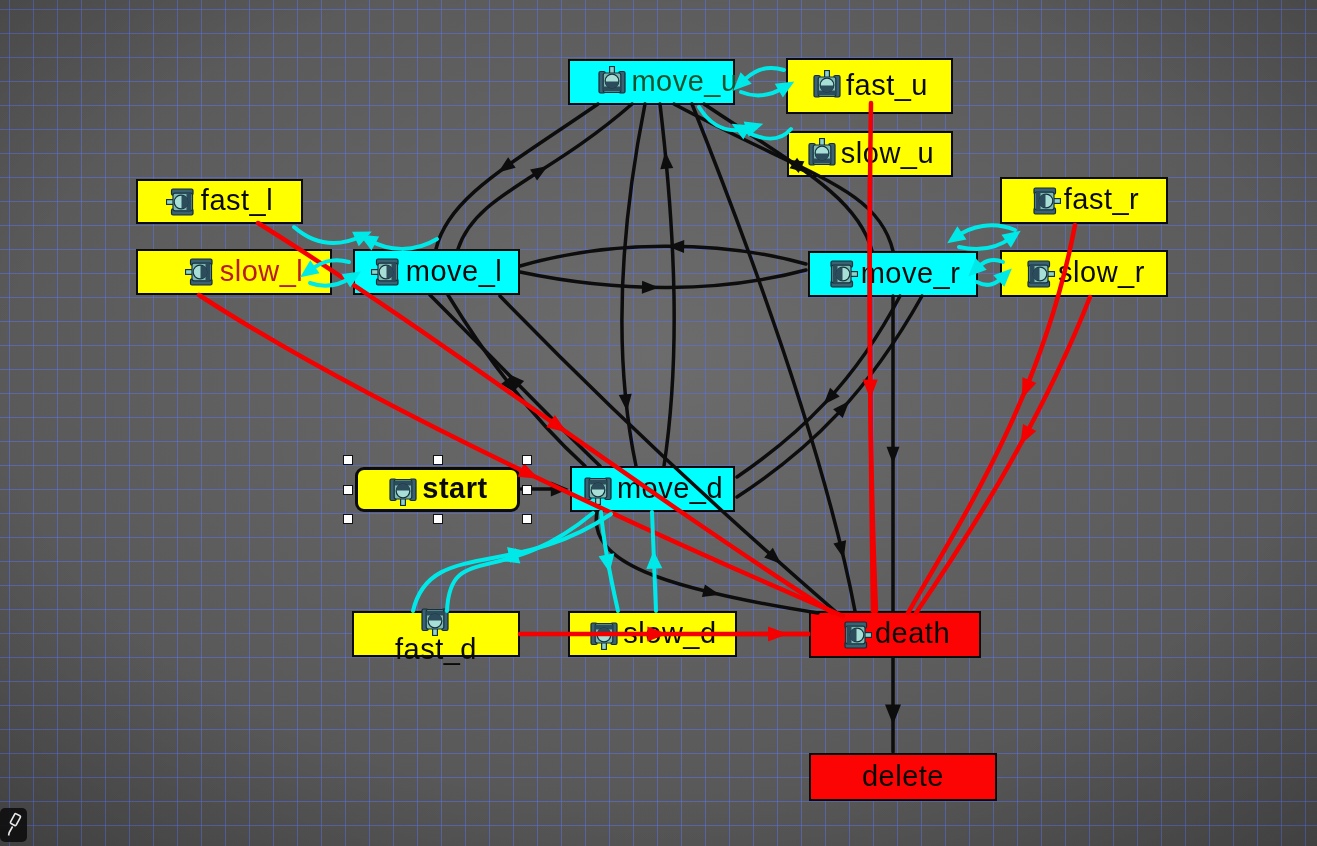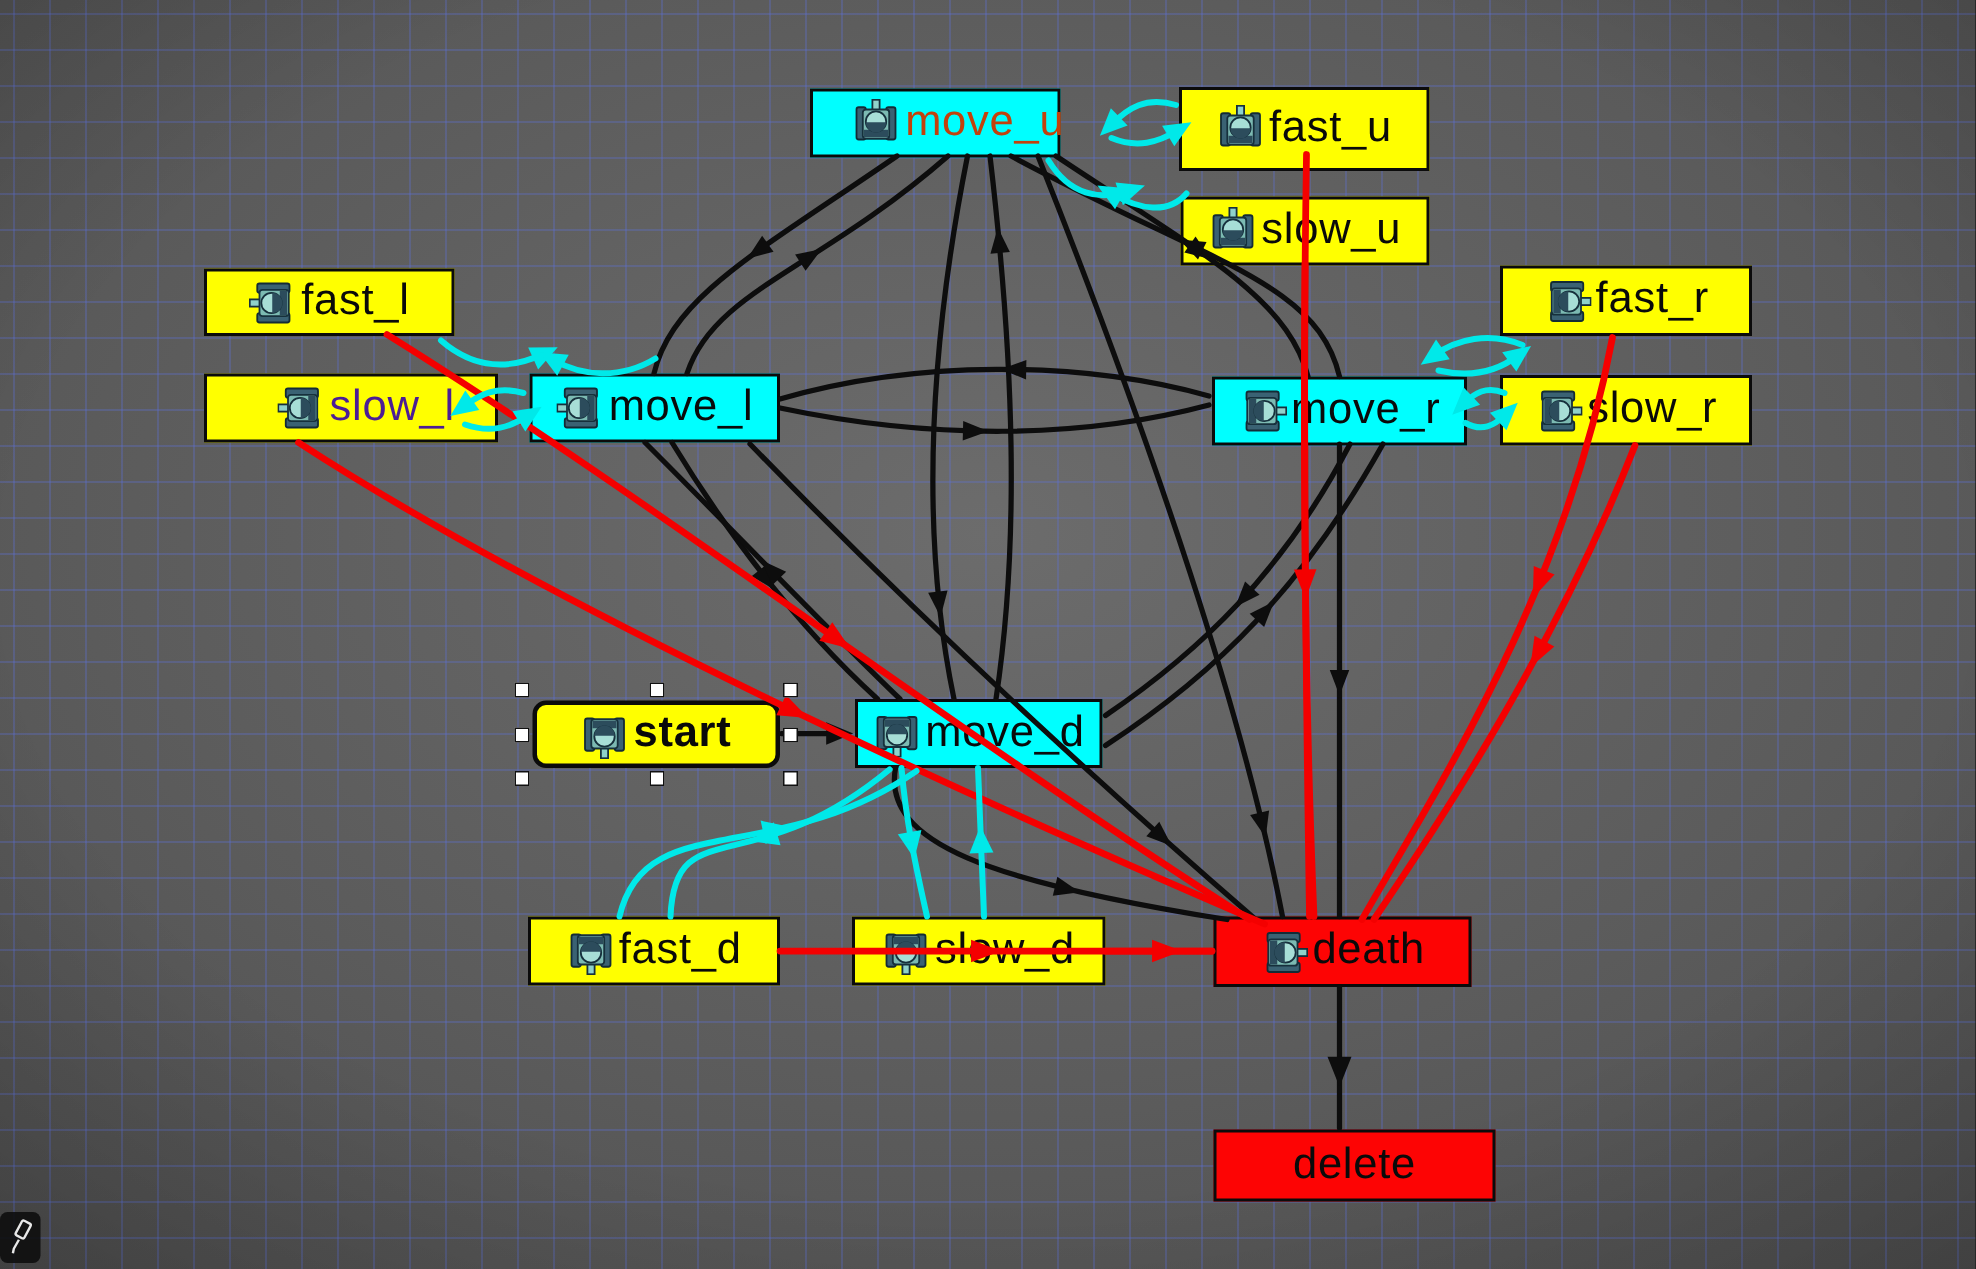--- a/index.html
+++ b/index.html
@@ -118,21 +118,21 @@
       <polygon points="1011.8240988015752,268.5553053828119 1004.2985227376078,286.75875848669966 993.2693455269587,275.1675010028845" fill="#00e9e9"></polygon>
     </svg>
   <div id="pen">
     <svg width="20" height="26" viewBox="0 0 20 26">
       <g fill="none" stroke="#e8e8e8" stroke-width="1.6" stroke-linejoin="round">
         <rect x="8.2" y="2.2" width="6.5" height="11" rx="1.2" transform="rotate(28 11.5 7.7)"></rect>
         <path d="M8.6 14.5 L5.2 20.5 L4.6 23.5"></path>
       </g>
     </svg>
   </div>
-<div class="node move" style="left: 540px; top: 59px; width: 167px; height: 46px; background: rgb(0, 255, 255); border-color: rgb(11, 11, 11); color: #c2410c; padding-left: 31px;">
+<div class="node move" style="left: 568px; top: 59px; width: 167px; height: 46px; background: rgb(0, 255, 255); border-color: rgb(11, 11, 11); color: #14532d; padding-left: 31px;">
       <span class="tank">
         <svg width="32" height="32" viewBox="0 0 32 32">
           <g transform="rotate(0 16 16)">
             <rect x="13.6" y="0.5" width="4.8" height="9" fill="#8fd2ca" stroke="#16303c" stroke-width="1.2"></rect>
             <rect x="3" y="5.5" width="6.2" height="21.5" rx="1.5" fill="#3a6273" stroke="#132b36" stroke-width="1.2"></rect>
             <rect x="22.8" y="5.5" width="6.2" height="21.5" rx="1.5" fill="#3a6273" stroke="#132b36" stroke-width="1.2"></rect>
             <rect x="7.2" y="7" width="17.6" height="19.5" rx="2" fill="#7cbab2" stroke="#16303c" stroke-width="1.2"></rect>
             <path d="M8 20.5 h16 v5 h-16 z" fill="#2c4c5c"></path>
             <circle cx="16" cy="15" r="6.8" fill="#a7ded6" stroke="#16303c" stroke-width="1.2"></circle>
             <path d="M9.2 15.5 a6.8 6.8 0 0 0 13.6 0 z" fill="#2c4c5c"></path>
@@ -182,21 +182,21 @@
             <rect x="22.8" y="5.5" width="6.2" height="21.5" rx="1.5" fill="#3a6273" stroke="#132b36" stroke-width="1.2"></rect>
             <rect x="7.2" y="7" width="17.6" height="19.5" rx="2" fill="#7cbab2" stroke="#16303c" stroke-width="1.2"></rect>
             <path d="M8 20.5 h16 v5 h-16 z" fill="#2c4c5c"></path>
             <circle cx="16" cy="15" r="6.8" fill="#a7ded6" stroke="#16303c" stroke-width="1.2"></circle>
             <path d="M9.2 15.5 a6.8 6.8 0 0 0 13.6 0 z" fill="#2c4c5c"></path>
           </g>
         </svg>
       </span>
       <span class="lbl">fast_l</span>
     </div>
-    <div class="node action" style="left: 136px; top: 249px; width: 196px; height: 46px; background: rgb(255, 255, 0); border-color: rgb(11, 11, 11); color: #4c1d95; padding-left: 20px;">
+    <div class="node action" style="left: 136px; top: 249px; width: 196px; height: 46px; background: rgb(255, 255, 0); border-color: rgb(11, 11, 11); color: #b91c1c; padding-left: 20px;">
       <span class="tank">
         <svg width="32" height="32" viewBox="0 0 32 32">
           <g transform="rotate(270 16 16)">
             <rect x="13.6" y="0.5" width="4.8" height="9" fill="#8fd2ca" stroke="#16303c" stroke-width="1.2"></rect>
             <rect x="3" y="5.5" width="6.2" height="21.5" rx="1.5" fill="#3a6273" stroke="#132b36" stroke-width="1.2"></rect>
             <rect x="22.8" y="5.5" width="6.2" height="21.5" rx="1.5" fill="#3a6273" stroke="#132b36" stroke-width="1.2"></rect>
             <rect x="7.2" y="7" width="17.6" height="19.5" rx="2" fill="#7cbab2" stroke="#16303c" stroke-width="1.2"></rect>
             <path d="M8 20.5 h16 v5 h-16 z" fill="#2c4c5c"></path>
             <circle cx="16" cy="15" r="6.8" fill="#a7ded6" stroke="#16303c" stroke-width="1.2"></circle>
             <path d="M9.2 15.5 a6.8 6.8 0 0 0 13.6 0 z" fill="#2c4c5c"></path>
@@ -302,21 +302,21 @@
             <rect x="22.8" y="5.5" width="6.2" height="21.5" rx="1.5" fill="#3a6273" stroke="#132b36" stroke-width="1.2"></rect>
             <rect x="7.2" y="7" width="17.6" height="19.5" rx="2" fill="#7cbab2" stroke="#16303c" stroke-width="1.2"></rect>
             <path d="M8 20.5 h16 v5 h-16 z" fill="#2c4c5c"></path>
             <circle cx="16" cy="15" r="6.8" fill="#a7ded6" stroke="#16303c" stroke-width="1.2"></circle>
             <path d="M9.2 15.5 a6.8 6.8 0 0 0 13.6 0 z" fill="#2c4c5c"></path>
           </g>
         </svg>
       </span>
       <span class="lbl">move_d</span>
     </div>
-    <div class="node action" style="left: 352px; top: 611px; width: 168px; height: 46px; background: rgb(255, 255, 0); border-color: rgb(11, 11, 11); color: rgb(10, 10, 10);">
+    <div class="node action" style="left: 352px; top: 611px; width: 168px; height: 46px; background: rgb(255, 255, 0); border-color: rgb(11, 11, 11); color: rgb(10, 10, 10); flex-direction: column;">
       <span class="tank">
         <svg width="32" height="32" viewBox="0 0 32 32">
           <g transform="rotate(180 16 16)">
             <rect x="13.6" y="0.5" width="4.8" height="9" fill="#8fd2ca" stroke="#16303c" stroke-width="1.2"></rect>
             <rect x="3" y="5.5" width="6.2" height="21.5" rx="1.5" fill="#3a6273" stroke="#132b36" stroke-width="1.2"></rect>
             <rect x="22.8" y="5.5" width="6.2" height="21.5" rx="1.5" fill="#3a6273" stroke="#132b36" stroke-width="1.2"></rect>
             <rect x="7.2" y="7" width="17.6" height="19.5" rx="2" fill="#7cbab2" stroke="#16303c" stroke-width="1.2"></rect>
             <path d="M8 20.5 h16 v5 h-16 z" fill="#2c4c5c"></path>
             <circle cx="16" cy="15" r="6.8" fill="#a7ded6" stroke="#16303c" stroke-width="1.2"></circle>
             <path d="M9.2 15.5 a6.8 6.8 0 0 0 13.6 0 z" fill="#2c4c5c"></path>

